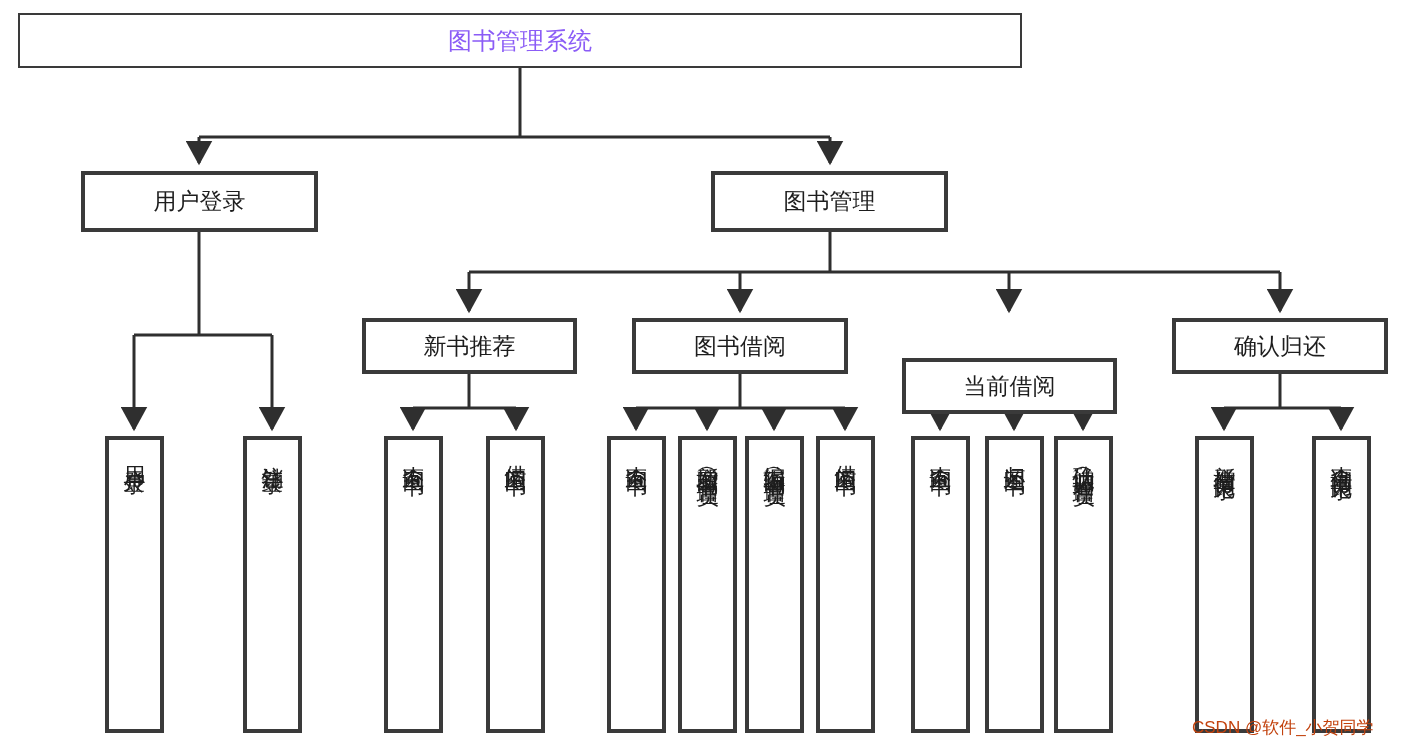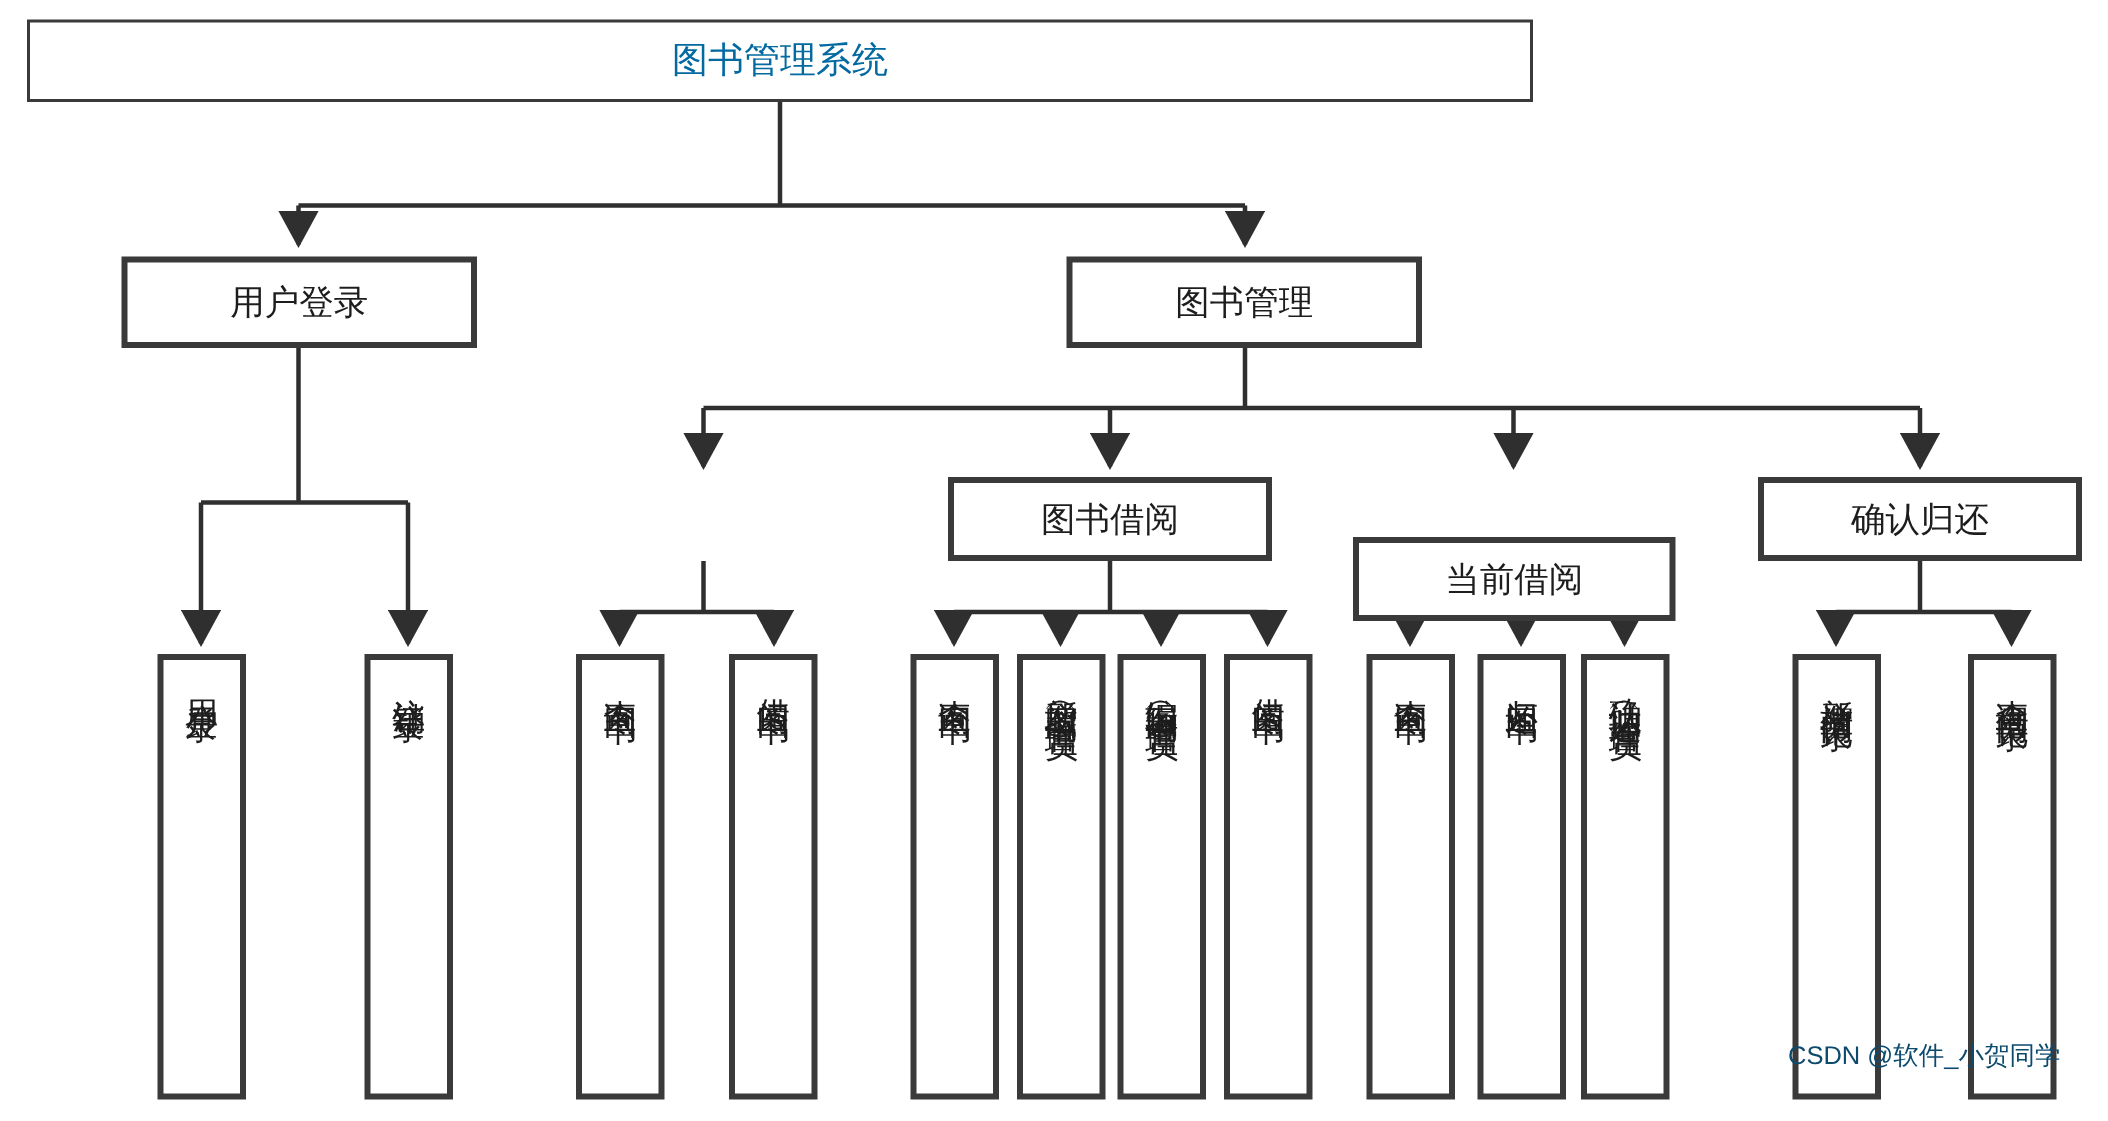--- a/index.html
+++ b/index.html
@@ -120,31 +120,34 @@
       <path d="M 1014 408 L 1014 429" marker-end="url(#arrow)"></path>
       <path d="M 1083 408 L 1083 429" marker-end="url(#arrow)"></path>
 
       <path d="M 1280 374 L 1280 408"></path>
       <path d="M 1224 408 L 1341 408"></path>
       <path d="M 1224 408 L 1224 429" marker-end="url(#arrow)"></path>
       <path d="M 1341 408 L 1341 429" marker-end="url(#arrow)"></path>
     </g>
   </svg>
 
-  <div class="node level-0 horiz" style="left: 18px; top: 13px; width: 1004px; height: 55px; border-color: rgb(58, 58, 58); background: rgb(255, 255, 255); color: #0369a1;">
+  <div class="node level-0 horiz" style="left: 18px; top: 13px; width: 1004px; height: 55px; border-color: rgb(58, 58, 58); background: rgb(255, 255, 255); color: #8b5cf6;">
     <span class="node-label">图书管理系统</span>
   </div>
 
   <div class="node level-2 horiz" style="left: 81px; top: 171px; width: 237px; height: 61px; border-color: rgb(58, 58, 58); background: rgb(255, 255, 255); color: rgb(29, 29, 29);">
     <span class="node-label">用户登录</span>
   </div>
   <div class="node level-2 horiz" style="left: 711px; top: 171px; width: 237px; height: 61px; border-color: rgb(58, 58, 58); background: rgb(255, 255, 255); color: rgb(29, 29, 29);">
     <span class="node-label">图书管理</span>
   </div>
 
+  <div class="node level-3 horiz" style="left: 362px; top: 318px; width: 215px; height: 56px; border-color: rgb(58, 58, 58); background: rgb(255, 255, 255); color: rgb(29, 29, 29);">
+    <span class="node-label">新书推荐</span>
+  </div>
   <div class="node level-3 horiz" style="left: 632px; top: 318px; width: 216px; height: 56px; border-color: rgb(58, 58, 58); background: rgb(255, 255, 255); color: rgb(29, 29, 29);">
     <span class="node-label">图书借阅</span>
   </div>
   <div class="node level-3 horiz" style="left: 902px; top: 318px; width: 215px; height: 56px; border-color: rgb(58, 58, 58); background: rgb(255, 255, 255); color: rgb(29, 29, 29); margin-top: 40px;">
     <span class="node-label">当前借阅</span>
   </div>
   <div class="node level-3 horiz" style="left: 1172px; top: 318px; width: 216px; height: 56px; border-color: rgb(58, 58, 58); background: rgb(255, 255, 255); color: rgb(29, 29, 29);">
     <span class="node-label">确认归还</span>
   </div>
 
@@ -181,15 +184,15 @@
   <div class="node leaf vert" style="left: 1054px; top: 436px; width: 59px; height: 297px; border-color: rgb(58, 58, 58); background: rgb(255, 255, 255); color: rgb(29, 29, 29);">
     <span class="node-label">确认归还（管理员）</span>
   </div>
   <div class="node leaf vert" style="left: 1195px; top: 436px; width: 59px; height: 297px; border-color: rgb(58, 58, 58); background: rgb(255, 255, 255); color: rgb(29, 29, 29);">
     <span class="node-label">新增借阅记录</span>
   </div>
   <div class="node leaf vert" style="left: 1312px; top: 436px; width: 59px; height: 297px; border-color: rgb(58, 58, 58); background: rgb(255, 255, 255); color: rgb(29, 29, 29);">
     <span class="node-label">查询借阅记录</span>
   </div>
 
-  <div class="watermark" style="left: 1192px; top: 692px; color: #0c4a6e;">CSDN @软件_小贺同学</div>
+  <div class="watermark" style="left: 1192px; top: 716px; color: #c2410c;">CSDN @软件_小贺同学</div>
 
 </div>
 
 </body></html>

